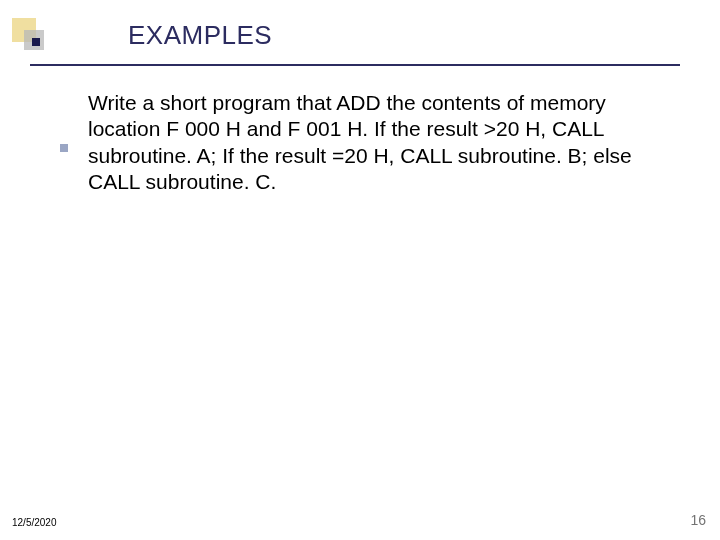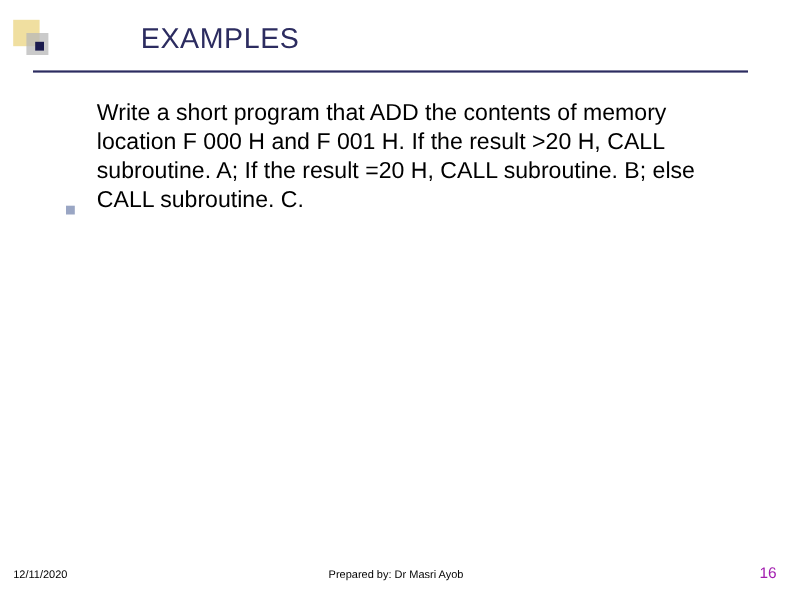--- a/index.html
+++ b/index.html
@@ -54,21 +54,21 @@
     background: #2c2c60;
   }
   .body-text {
     position: absolute;
     top: 90px;
     left: 60px;
     right: 40px;
   }
   .bullet-row {
     display: flex;
-    align-items: flex-end;
+    align-items: center;
   }
   .bullet {
     width: 8px;
     height: 8px;
     background: #9aa6c4;
     margin-top: 10px;
     margin-right: 20px;
     flex-shrink: 0;
   }
   .bullet-text {
@@ -94,21 +94,21 @@
     position: absolute;
     left: 0; right: 0;
     bottom: 0;
     text-align: center;
   }
   .footer-page {
     position: absolute;
     right: 14px;
     bottom: 0;
     font-size: 14px;
-    color: #a21caf;
+    color: #737373;
   }
 </style>
 </head>
 <body>
 
 <div class="title-decoration">
   <div class="yellow-sq"></div>
   <div class="grey-sq"></div>
   <div class="navy-sq"></div>
 </div>
@@ -118,16 +118,15 @@
 <div class="underline"></div>
 
 <div class="body-text">
   <div class="bullet-row">
     <div class="bullet"></div>
     <div class="bullet-text">Write a short program that ADD the contents of memory location F 000 H and F 001 H. If the result &gt;20 H, CALL  subroutine. A; If the result  =20 H, CALL  subroutine. B; else CALL  subroutine. C.</div>
   </div>
 </div>
 
 <div class="footer">
-  <div class="footer-date">12/11/2020</div>
-  <div class="footer-center">Prepared by: Dr Masri Ayob</div>
+  <div class="footer-date">12/5/2020</div>
   <div class="footer-page">16</div>
 </div>
 
 </body></html>

